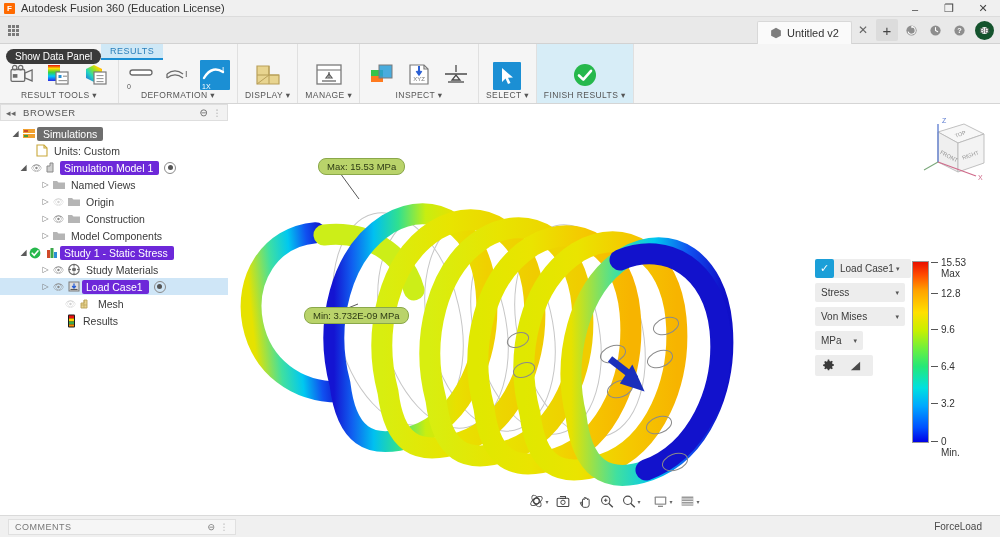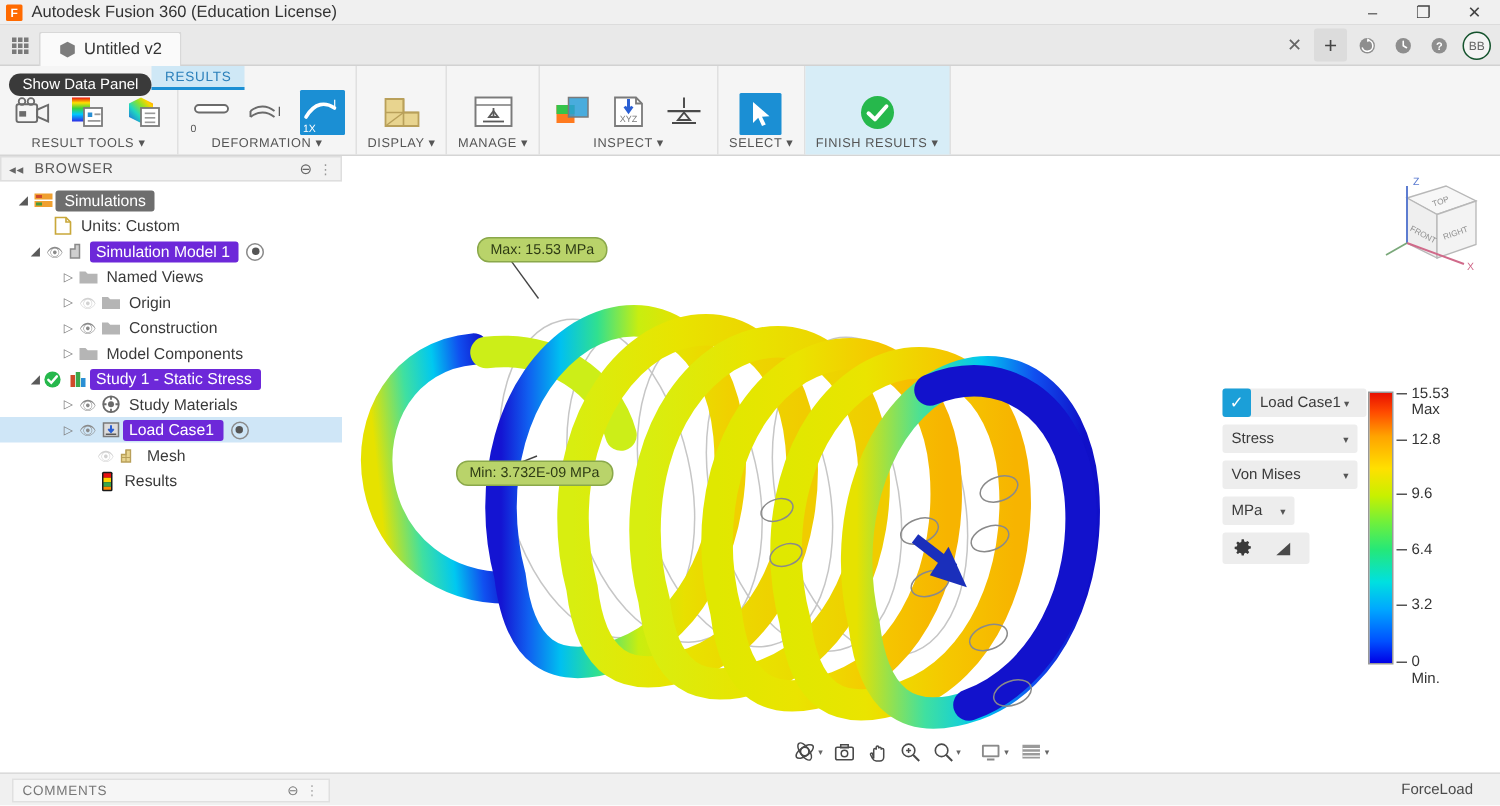--- a/index.html
+++ b/index.html
@@ -34,38 +34,38 @@
   }
   .grid-icon {
     width: 26px; display: flex; align-items: center; justify-content: center;
   }
   .grid-icon .g {
     display: grid; grid-template-columns: repeat(3, 3px); grid-template-rows: repeat(3, 3px);
     gap: 1px;
   }
   .grid-icon .g i { background: #7a7a7a; display: block; }
   .tab-center {
-    flex: 1; display: flex; align-items: center; justify-content: flex-start; position: relative;
+    flex: 1; display: flex; align-items: center; justify-content: flex-end; position: relative;
   }
   .doc-tab {
     display: flex; align-items: center; gap: 5px;
     padding: 4px 12px; background: #fafafa; border: 1px solid #d8d8d8;
     border-bottom: none; height: 23px; margin-top: 4px; border-radius: 2px 2px 0 0;
     font-size: 11px; color: #333;
   }
   .cube-glyph { width: 12px; height: 12px; }
   .tab-right { display: flex; align-items: center; gap: 2px; padding-right: 6px; }
   .tab-right .tbtn {
     width: 22px; height: 22px; display: flex; align-items: center; justify-content: center;
     color: #666; font-size: 12px; border-radius: 2px;
   }
   .tab-right .tbtn.plus { background: #dcdcdc; font-size: 15px; color: #444; }
   .avatar {
     width: 19px; height: 19px; border-radius: 50%; background: #f4f4f4;
-    border: 1px solid #14532d; font-size: 8px; color: #666;
+    border: 6px solid #14532d; font-size: 8px; color: #666;
     display: flex; align-items: center; justify-content: center; margin-left: 3px;
   }
 
   
   .ribbon {
     height: 60px; background: #f5f5f5; border-bottom: 1px solid #d5d5d5;
     display: flex; align-items: stretch; position: relative;
   }
   .ws-block {
     width: 98px; border-right: 1px solid #dcdcdc; display: flex;
@@ -184,21 +184,21 @@
     color: #4a4a4a;
   }
   .navbtn .cr { font-size: 6px; color: #666; }
 
   
   .statusbar {
     position: absolute; left: 0; right: 0; bottom: 0; height: 22px;
     background: #f0f0f0; border-top: 1px solid #dadada; display: flex; align-items: center;
   }
   .comments {
-    width: 212px; height: 16px; margin-left: 8px; background: #f6f6f6;
+    width: 228px; height: 16px; margin-left: 8px; background: #f6f6f6;
     border: 1px solid #e0e0e0; display: flex; align-items: center; padding: 0 6px;
     font-size: 9px; letter-spacing: .5px; color: #777;
   }
   .comments .spacer { flex: 1; }
   .status-right { margin-left: auto; margin-right: 18px; font-size: 10px; color: #4a4a4a; }
 
   svg { display: block; }
 </style>
 </head>
 <body>

